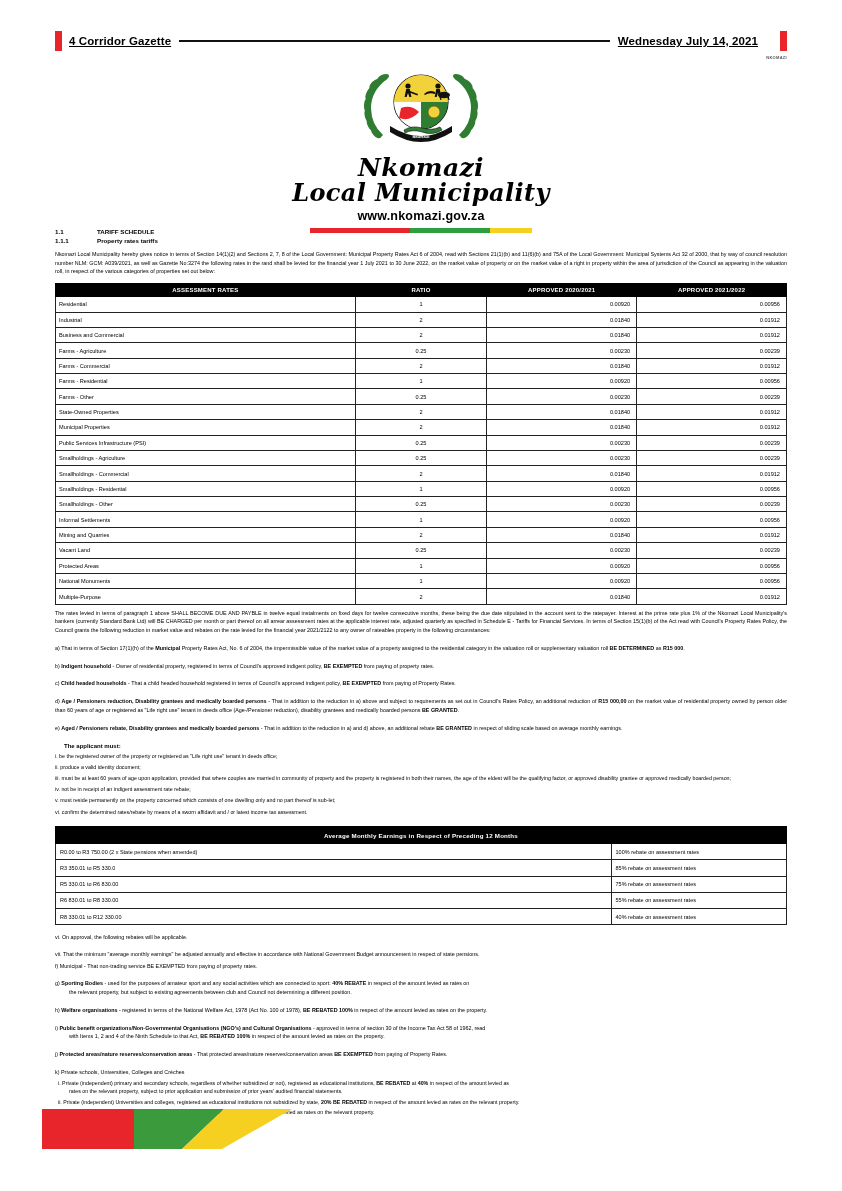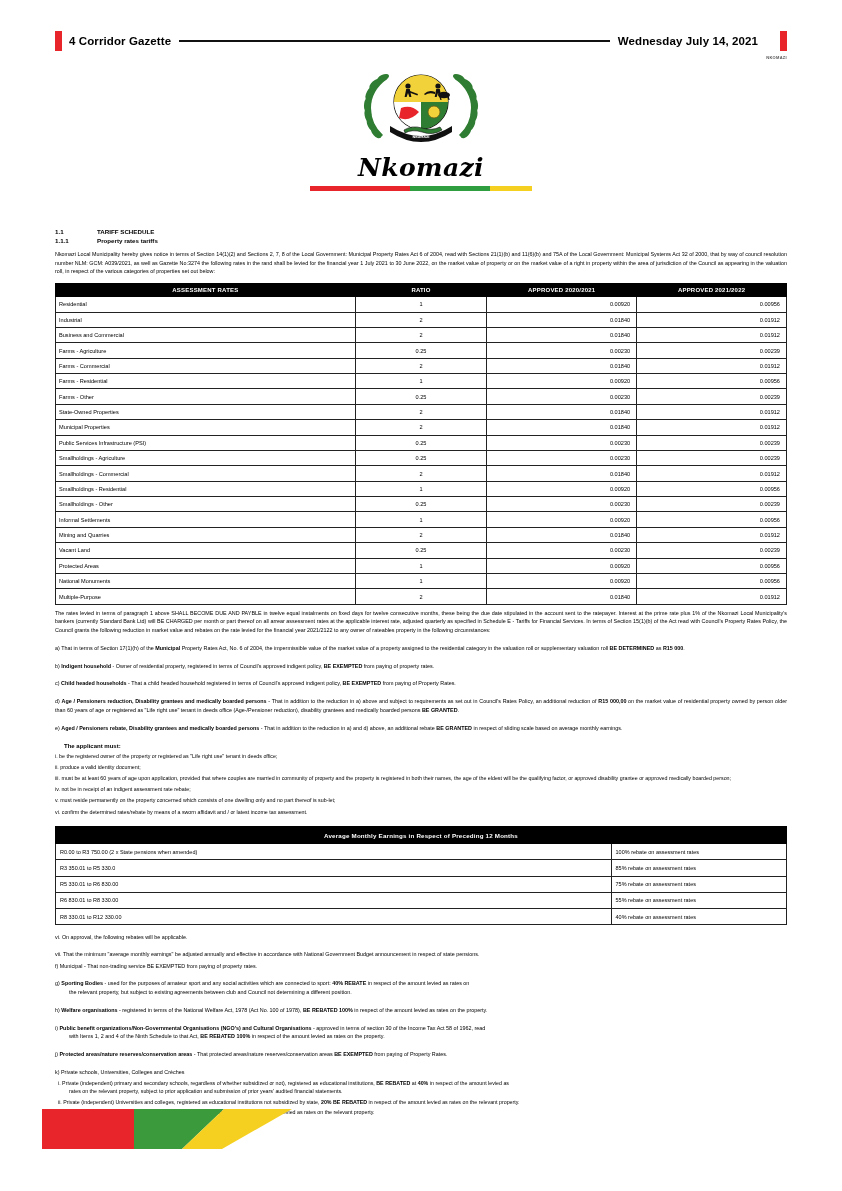--- a/index.html
+++ b/index.html
@@ -8,21 +8,21 @@
     font-family:"Liberation Sans", sans-serif;
     color:#000;
     position:relative;
     overflow:hidden;
   }
   .page{position:relative;width:842px;height:1191px;}
 
   
   .masthead{
     position:absolute;left:55px;top:30px;width:732px;height:22px;
-    display:flex;align-items:center;
+    display:flex;align-items:center;text-decoration:underline;
   }
   .mast-bar{width:7px;height:20px;background:#e8252a;flex:0 0 auto;}
   .mast-left{font-size:11.5px;font-weight:bold;margin-left:7px;white-space:nowrap;letter-spacing:.1px;}
   .mast-rule{flex:1 1 auto;height:2px;background:#111;margin:0 8px;}
   .mast-right{font-size:11.5px;font-weight:bold;white-space:nowrap;letter-spacing:.1px;margin-right:22px;}
   .mast-code{
     position:absolute;right:55px;top:55px;
     font-size:4px;font-weight:bold;color:#555;letter-spacing:.3px;
   }
 
@@ -166,21 +166,23 @@
 
         <path d="M44 64 Q75 84 106 64 L106 70 Q75 90 44 70 Z" fill="#111"></path>
         <g fill="#2f7d32" stroke="#111" stroke-width="0.6">
           <path d="M58 68 q8 -5 18 -2 q10 3 18 -1 l2 3 q-9 6 -20 2 q-10 -3 -17 1 Z"></path>
         </g>
         <text x="75" y="76" font-family="DejaVu Sans, sans-serif" font-size="3.2" fill="#ffffff" text-anchor="middle" font-weight="bold">NKOMAZI</text>
       </svg>
     </div>
     <div class="logo-name">
       <div>Nkomazi</div>
+      <div class="l2">Local Municipality</div>
     </div>
+    <div class="logo-url">www.nkomazi.gov.za</div>
     <div class="logo-rule">
       <div class="lr-red"></div>
       <div class="lr-green"></div>
       <div class="lr-yellow"></div>
     </div>
   </div>
 
   <div class="content">
 
     <div class="h-row">

